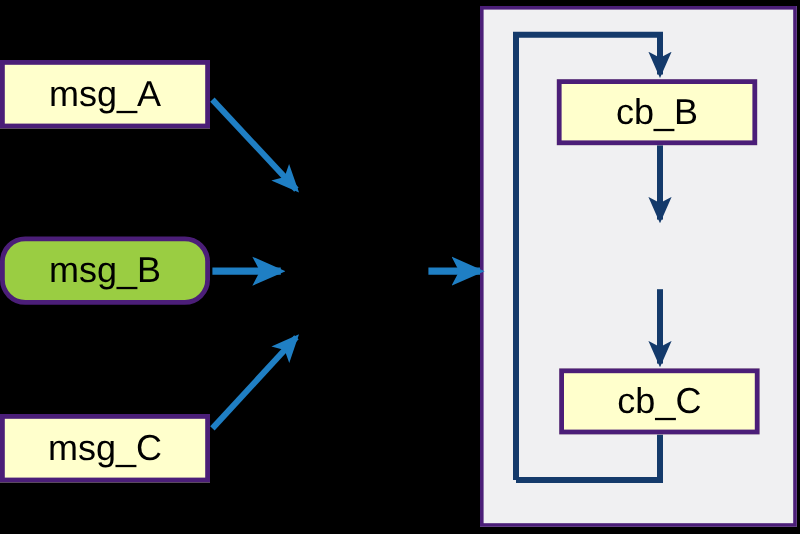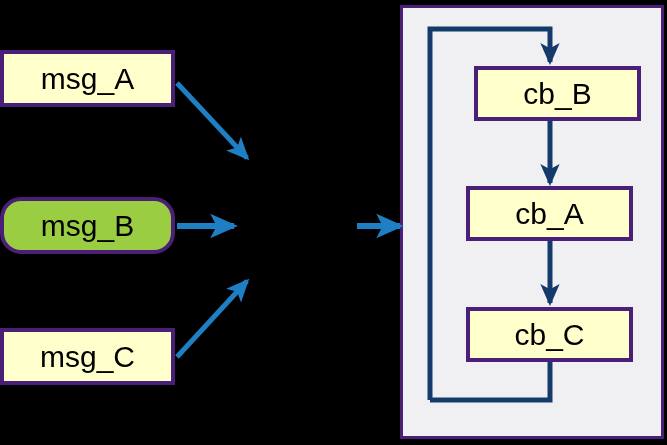--- a/index.html
+++ b/index.html
@@ -32,35 +32,35 @@
     white-space: pre;
   }
   .node.highlight {
     background: #9acd42;
     border-radius: 21px;
   }
 
   
   #msg-a { left: 0px;  top: 50px;  width: 175px; height: 57px; }
   #msg-b { left: 0px;  top: 197px; width: 175px; height: 57px; }
-  #msg-c { left: 0px;  top: 328px; width: 175px; height: 57px; }
+  #msg-c { left: 0px;  top: 345px; width: 175px; height: 57px; }
 
   
   #callback-panel {
     position: absolute;
     left: 400px;
     top: 5px;
     width: 264px;
     height: 434px;
     box-sizing: border-box;
     border: 3px solid #4b1e78;
     background: #f0f0f2;
   }
 
-  #cb-b { left: 474px; top: 66px;  width: 167px; height: 55px; }
+  #cb-b { left: 464px; top: 66px;  width: 167px; height: 55px; }
   #cb-a { left: 466px; top: 186px; width: 167px; height: 55px; }
   #cb-c { left: 466px; top: 307px; width: 167px; height: 55px; text-align: center; }
 
   
   #edges {
     position: absolute;
     left: 0;
     top: 0;
     width: 667px;
     height: 445px;
@@ -110,21 +110,18 @@
   </div>
 
   <div class="node" id="msg-c">
     <span>msg_C</span>
   </div>
 
   <div class="node" id="cb-b">
     <span>cb_B</span>
   </div>
 
-  <div class="node" id="cb-a">
-    <span>cb_A</span>
-  </div>
 
   <div class="node" id="cb-c">
     <span>cb_C</span>
   </div>
 
 </div>
 
 </body></html>

